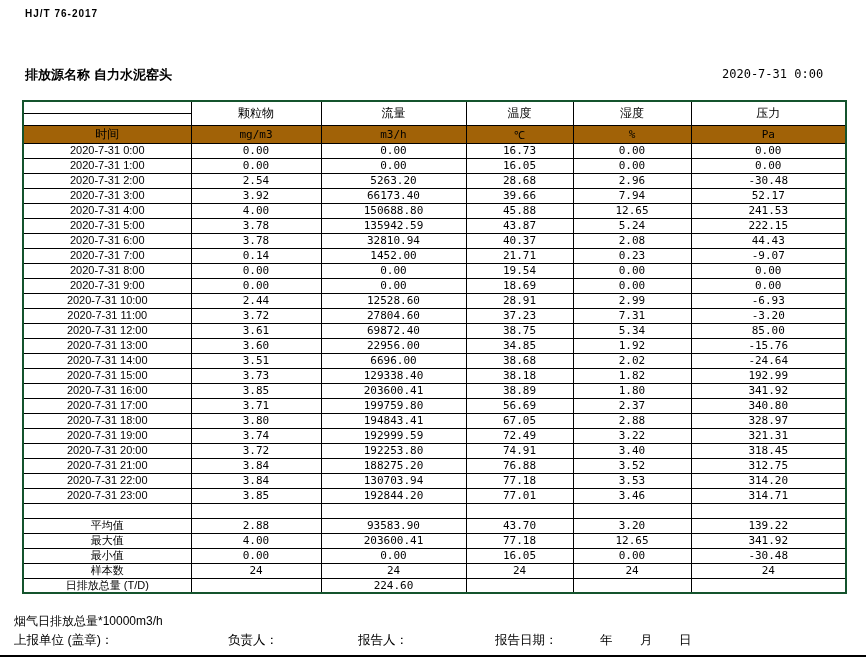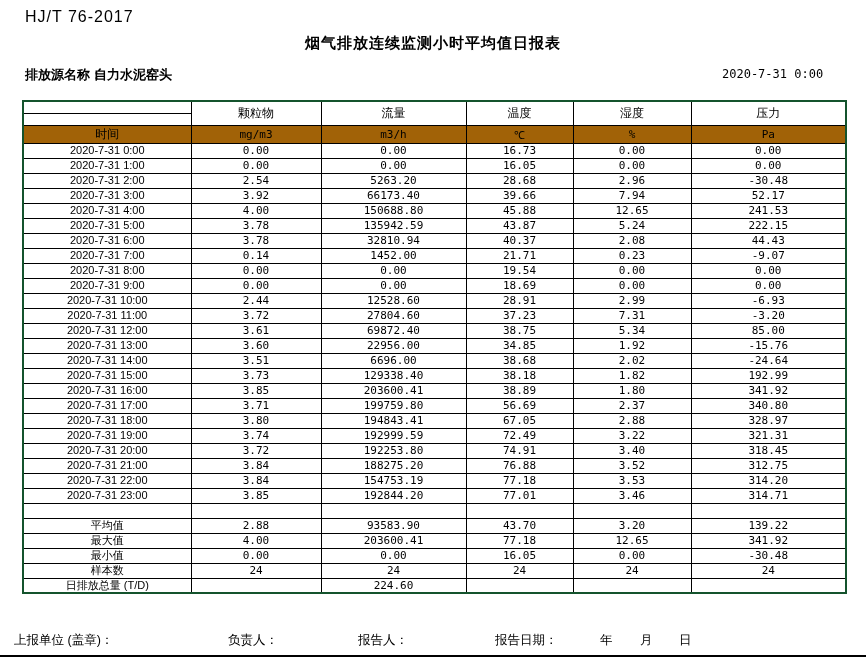--- a/index.html
+++ b/index.html
@@ -1,20 +1,20 @@
 <!DOCTYPE html>
 <html><head>
 <meta charset="utf-8">
 <style>
   * { margin:0; padding:0; box-sizing:border-box; }
   html,body { width:866px; height:659px; background:#fff; color:#000;
     font-family:"Liberation Sans", sans-serif; overflow:hidden; }
   #page { position:relative; width:866px; height:659px; background:#fff; }
 
-  .standard { position:absolute; left:25px; top:8px; font-size:16px; font-weight:normal; letter-spacing:1px; }
+  .standard { position:absolute; left:25px; top:8px; font-size:10px; font-weight:bold; letter-spacing:1px; }
   .title { position:absolute; left:0; top:34px; width:100%; text-align:center;
            font-size:15px; font-weight:bold; letter-spacing:1px; }
   .source-label { position:absolute; left:25px; top:66px; font-size:13px; font-weight:bold; }
   .source-name  { position:absolute; left:94px; top:66px; font-size:13px; font-weight:bold; }
   .report-date  { position:absolute; left:722px; top:67px; font-size:12px;
                   font-family:"DejaVu Sans Mono", monospace; }
 
   table.report { position:absolute; left:22px; top:100px; width:823px;
     border-collapse:collapse; table-layout:fixed;
     border:2px solid #14532d; }
@@ -39,21 +39,20 @@
   .lab-month{ left:640px; }
   .lab-day  { left:679px; }
   .bottom-rule { position:absolute; left:0; top:655px; width:866px; height:2px; background:#000; }
 </style>
 </head>
 <body>
 
 <div id="page">
 
   <div class="standard">HJ/T  76-2017</div>
-  <div class="title">烟气排放连续监测小时平均值日报表</div>
   <div class="source-label">排放源名称：</div>
   <div class="source-name">自力水泥窑头</div>
   <div class="report-date">2020-7-31 0:00</div>
 
   <table class="report">
     <colgroup>
       <col style="width:168px">
         <col style="width:130px">
         <col style="width:145px">
       <col style="width:107px">
@@ -254,21 +253,21 @@
           <td>2020-7-31 21:00</td>
           <td>3.84</td>
           <td>188275.20</td>
           <td>76.88</td>
           <td>3.52</td>
           <td>312.75</td>
         </tr>
         <tr>
           <td>2020-7-31 22:00</td>
           <td>3.84</td>
-          <td>154753.19</td>
+          <td>130703.94</td>
           <td>77.18</td>
           <td>3.53</td>
           <td>314.20</td>
         </tr>
         <tr>
           <td>2020-7-31 23:00</td>
           <td>3.85</td>
           <td>192844.20</td>
           <td>77.01</td>
           <td>3.46</td>
@@ -320,20 +319,21 @@
           <td>日排放总量 (T/D)</td>
           <td></td>
           <td>224.60</td>
           <td></td>
           <td></td>
           <td></td>
         </tr>
       </tbody>
   </table>
 
+  <div class="footer-note">烟气日排放总量*10000m3/h</div>
   <div class="sign-line">
     <span class="lab-unit">上报单位 (盖章)：</span>
     <span class="lab-resp">负责人：</span>
     <span class="lab-rept">报告人：</span>
     <span class="lab-date">报告日期：</span>
     <span class="lab-year">年</span>
     <span class="lab-month">月</span>
     <span class="lab-day">日</span>
   </div>
   <div class="bottom-rule"></div>

